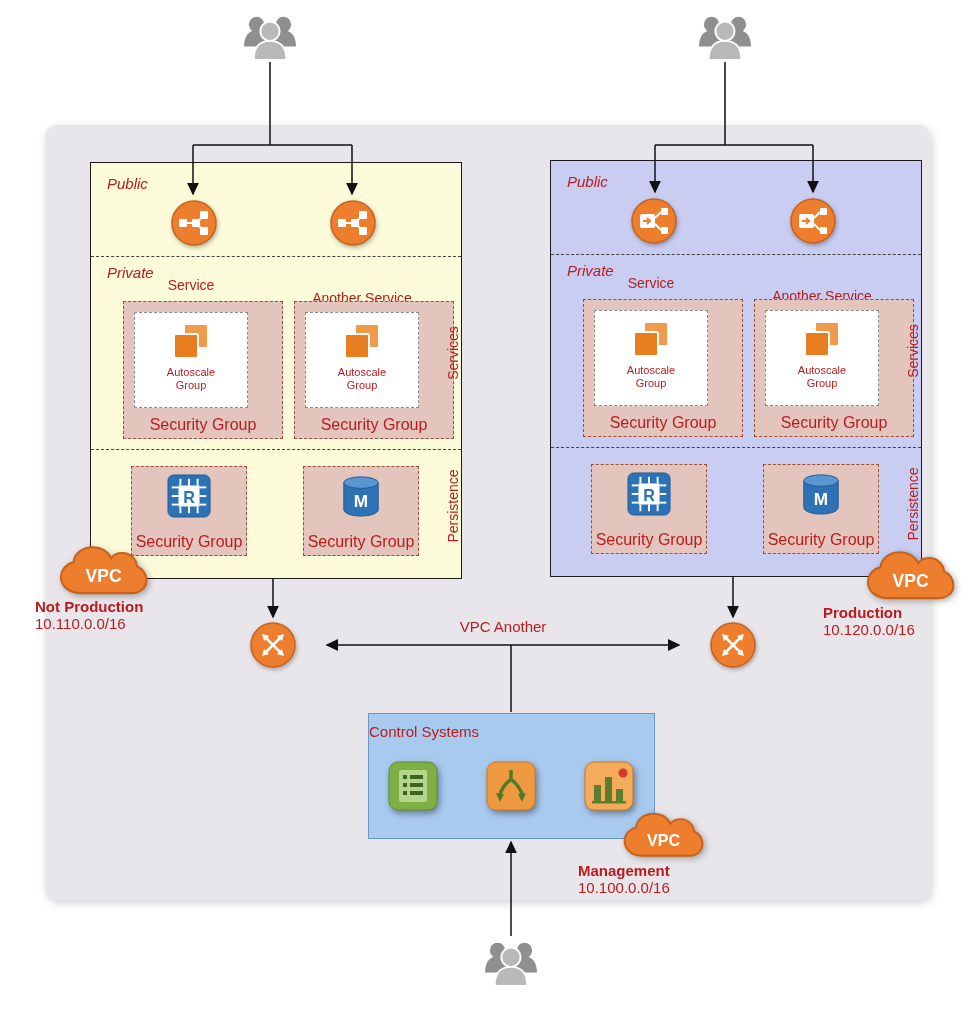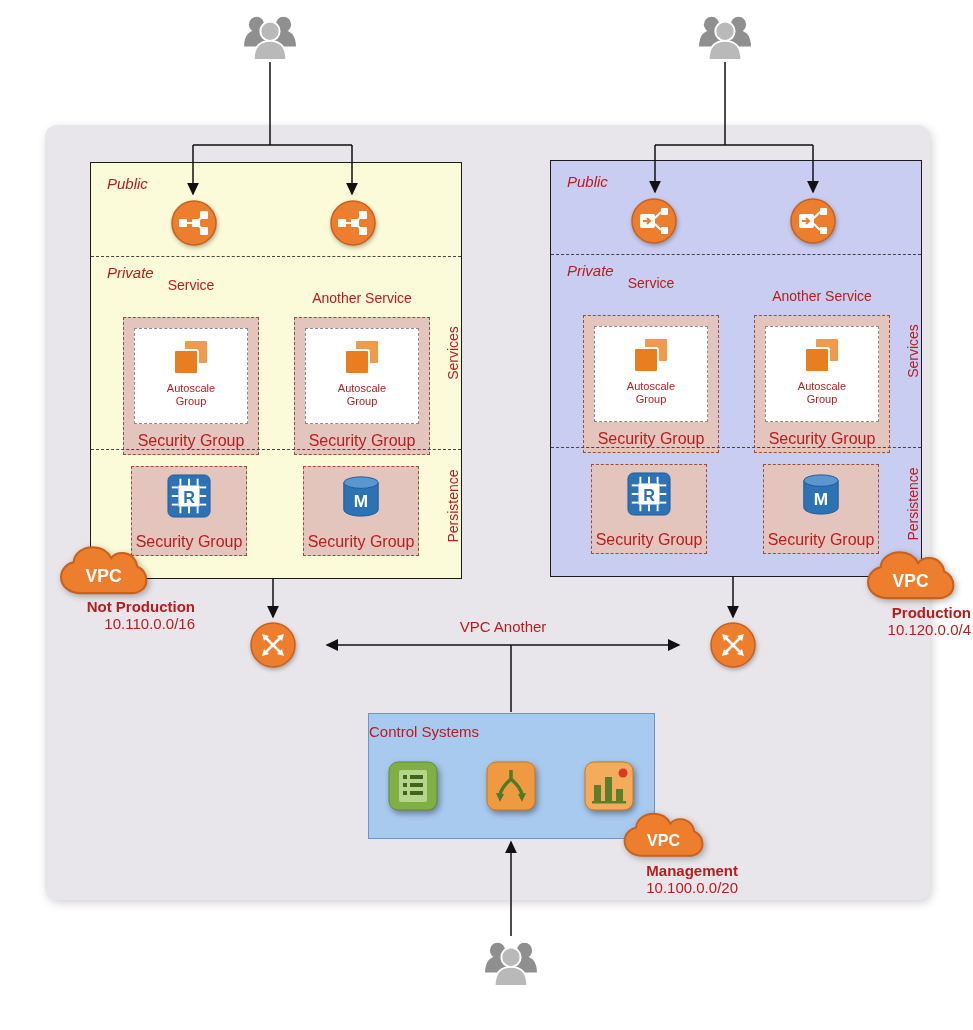--- a/index.html
+++ b/index.html
@@ -22,21 +22,21 @@
 
   .lb{position:absolute;width:46px;height:46px;top:37px;filter:drop-shadow(1px 2px 2px rgba(0,0,0,.3));}
   .lb1{left:80px;} .lb2{left:239px;}
 
   .svc-title{position:absolute;top:114px;font-size:14px;text-align:center;}
   .t1{left:32px;width:136px;}
   .t2{left:187px;width:168px;margin-top:13px;}
 
   .sg{position:absolute;background:var(--security-group-bg,#E3C5BD);
       border:1px dashed var(--security-group-border,#9B4F3B);box-sizing:border-box;}
-  .sg-svc{width:136px;height:138px;top:154px;}
+  .sg-svc{width:160px;height:138px;top:138px;}
   .s1{left:32px;} .s2{left:203px;}
   .asg-box{position:absolute;left:10px;top:10px;width:114px;height:96px;background:#fff;
            border:1px dashed #8a8a8a;display:flex;flex-direction:column;align-items:center;box-sizing:border-box;}
   .icon-instances{margin-top:9px;}
   .asg-label{font-size:11px;line-height:13px;text-align:center;width:72px;margin-top:2px;}
   .sg-label{position:absolute;bottom:4px;left:0;right:0;text-align:center;font-size:16px;}
   .sg-per{width:116px;height:90px;top:303px;}
   .p1{left:40px;} .p2{left:212px;}
   .per-icon{display:block;margin:7px auto 0;width:44px;height:44px;}
 
@@ -60,21 +60,21 @@
   .cline{stroke:var(--connector,#111);stroke-width:1.5;fill:none;}
 
   .cloud{position:absolute;z-index:12;filter:drop-shadow(2px 2px 3px rgba(0,0,0,.3));}
   .cloud svg{display:block;width:100%;}
   .cloud-left{left:56px;top:543px;width:92px;}
   .cloud-right{left:863px;top:548px;width:92px;}
   .cloud-mgmt{left:620px;top:810px;width:84px;}
   .cloud-aws{left:24px;top:846px;width:116px;}
   .cloud-text{fill:#fff;font-weight:bold;font-family:"Liberation Sans",sans-serif;}
 
-  .caption{position:absolute;text-align:right;z-index:12;}
+  .caption{position:absolute;text-align:left;z-index:12;}
   .cap-name{font-weight:bold;font-size:15px;}
   .cap-cidr{font-size:15px;}
   .cap-left{left:35px;top:598px;width:160px;}
   .cap-right{left:823px;top:604px;width:148px;}
   .cap-mgmt{left:578px;top:862px;width:160px;}
 
   .users{position:absolute;width:58px;height:50px;z-index:4;}
   .users-left{left:241px;top:12px;}
   .users-right{left:696px;top:12px;}
   .users-bottom{left:482px;top:938px;}
@@ -407,32 +407,32 @@
   </div>
 
   <div class="cloud cloud-right">
     <svg viewBox="0 0 110 70">
       <path class="f-orange s-odark" stroke-width="2.5" d="M30 60 C16 60 6 52 6 41 C6 32 12 25 21 23 C22 12 32 5 44 5 C54 5 62 10 66 18 C69 14 74 12 79 12 C89 12 96 19 97 28 C104 31 108 37 108 45 C108 54 100 60 90 60 Z"></path>
       <text class="cloud-text" x="57" y="47" text-anchor="middle" font-size="21">VPC</text>
     </svg>
   </div>
   <div class="caption cap-right">
     <div class="cap-name">Production</div>
-    <div class="cap-cidr">10.120.0.0/4</div>
+    <div class="cap-cidr">10.120.0.0/16</div>
   </div>
 
   <div class="cloud cloud-mgmt">
     <svg viewBox="0 0 110 70">
       <path class="f-orange s-odark" stroke-width="2.5" d="M30 60 C16 60 6 52 6 41 C6 32 12 25 21 23 C22 12 32 5 44 5 C54 5 62 10 66 18 C69 14 74 12 79 12 C89 12 96 19 97 28 C104 31 108 37 108 45 C108 54 100 60 90 60 Z"></path>
       <text class="cloud-text" x="57" y="47" text-anchor="middle" font-size="21">VPC</text>
     </svg>
   </div>
   <div class="caption cap-mgmt">
     <div class="cap-name">Management</div>
-    <div class="cap-cidr">10.100.0.0/20</div>
+    <div class="cap-cidr">10.100.0.0/16</div>
   </div>
 
 
   <div class="users users-left">
     <svg viewBox="0 0 60 52" width="58" height="50">
       <g fill="#8F8F8F">
         <circle cx="16" cy="13" r="8"></circle>
           <path d="M3 36 c0 -12 6 -17 13 -17 s13 5 13 17 z"></path>
         <circle cx="44" cy="13" r="8"></circle>
           <path d="M31 36 c0 -12 6 -17 13 -17 s13 5 13 17 z"></path>

